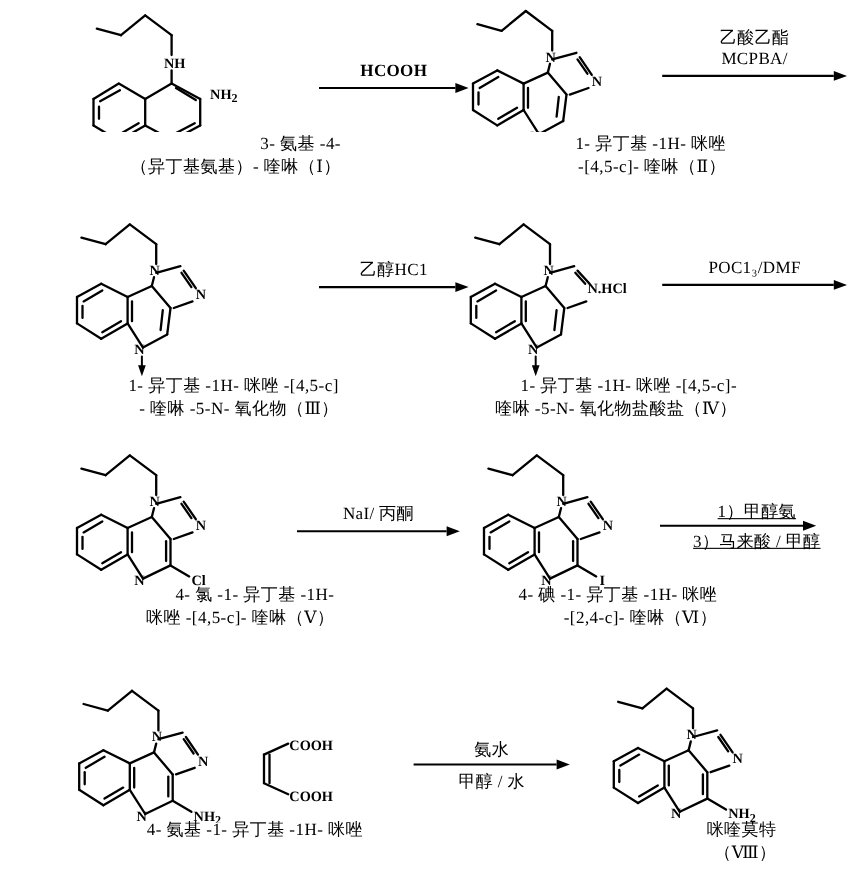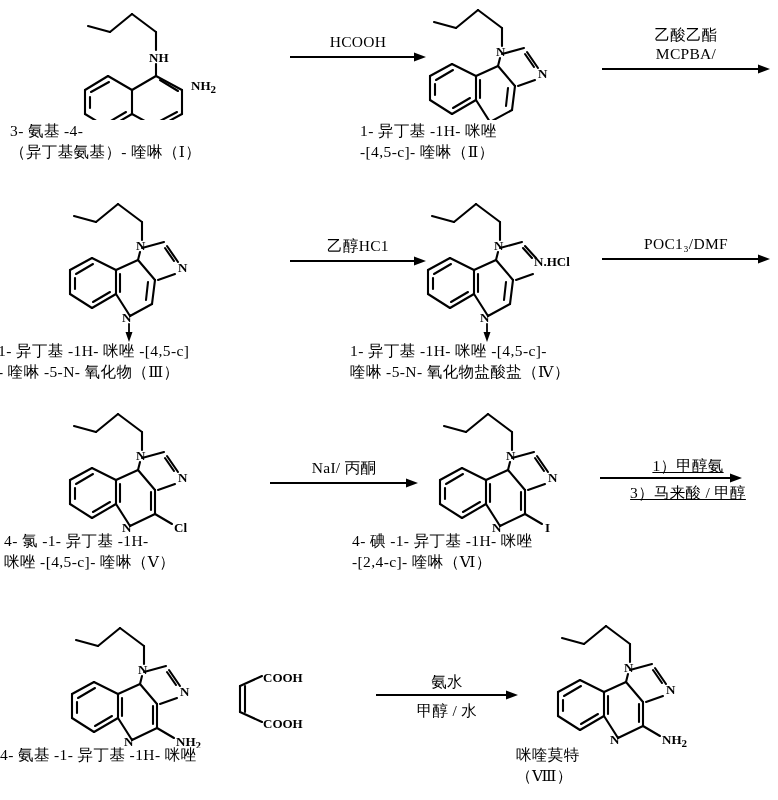--- a/index.html
+++ b/index.html
@@ -22,21 +22,21 @@
   .node {
     position: absolute;
   }
   .struct {
     position: absolute;
   }
   .struct svg { display: block; }
 
   .caption {
     position: absolute;
-    text-align: left;
+    text-align: right;
     font-family: "Liberation Serif", "DejaVu Serif", serif;
     font-size: 15.5px;
     line-height: 21px;
     letter-spacing: 0.4px;
     white-space: nowrap;
     color: #000;
   }
   .caption .ln { display: block; }
 
   .reagent {
@@ -103,21 +103,21 @@
         <text class="atom" x="121" y="88">NH<tspan class="atom-sm" dy="3">2</tspan></text>
         <text class="atom" x="82" y="132">N</text>
       </svg>
     </div>
     <div class="caption" style="left:-60px; top:118px; width:300px;">
       <span class="ln">3- 氨基 -4-</span>
       <span class="ln">（异丁基氨基）- 喹啉（Ⅰ）</span>
     </div>
   </div>
 
-  <div class="reagent" style="left:288px; top:32px; width:140px;">
+  <div class="reagent" style="left:288px; top:55px; width:140px;font-weight:bold;">
     <span class="rtext">HCOOH</span>
     <svg class="arrow" width="140" height="12" viewBox="0 0 140 12">
       <line x1="2" y1="6" x2="126" y2="6" stroke="#000" stroke-width="1.9"></line>
       <path d="M126 1.5 L138 6 L126 10.5 Z" fill="#000"></path>
     </svg>
   </div>
 
   <div class="node" style="left:420px; top:2px;">
     <div class="struct">
       <svg width="175" height="118" viewBox="0 0 175 118">

